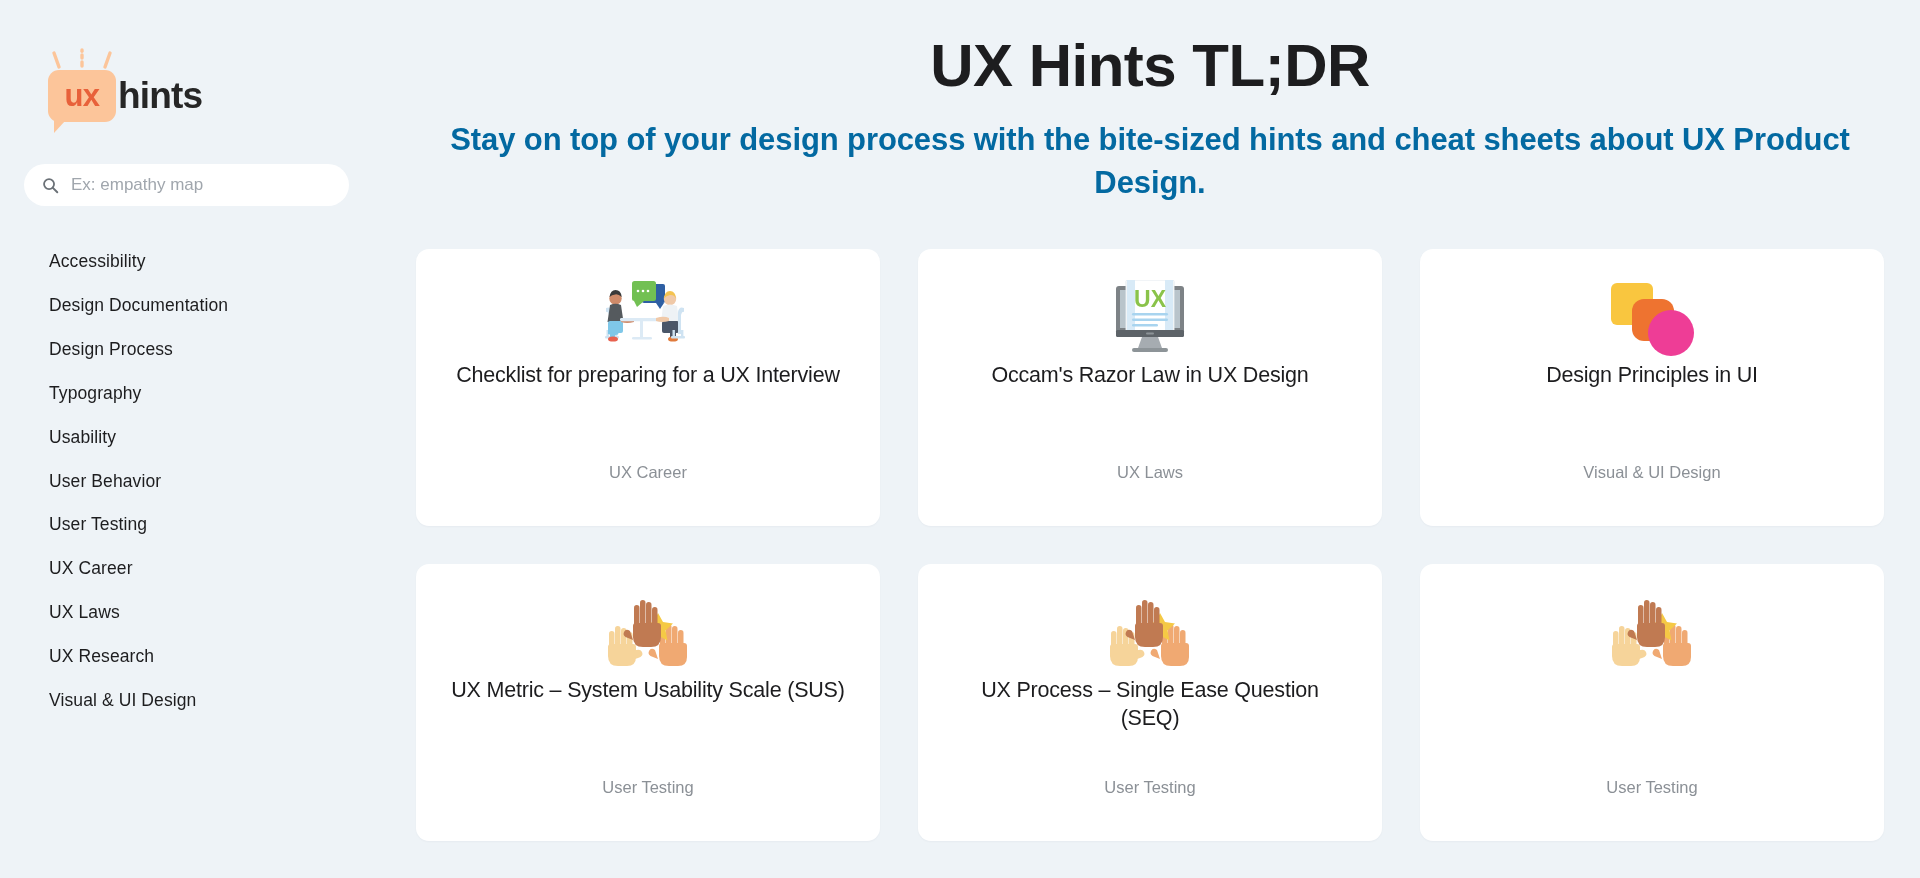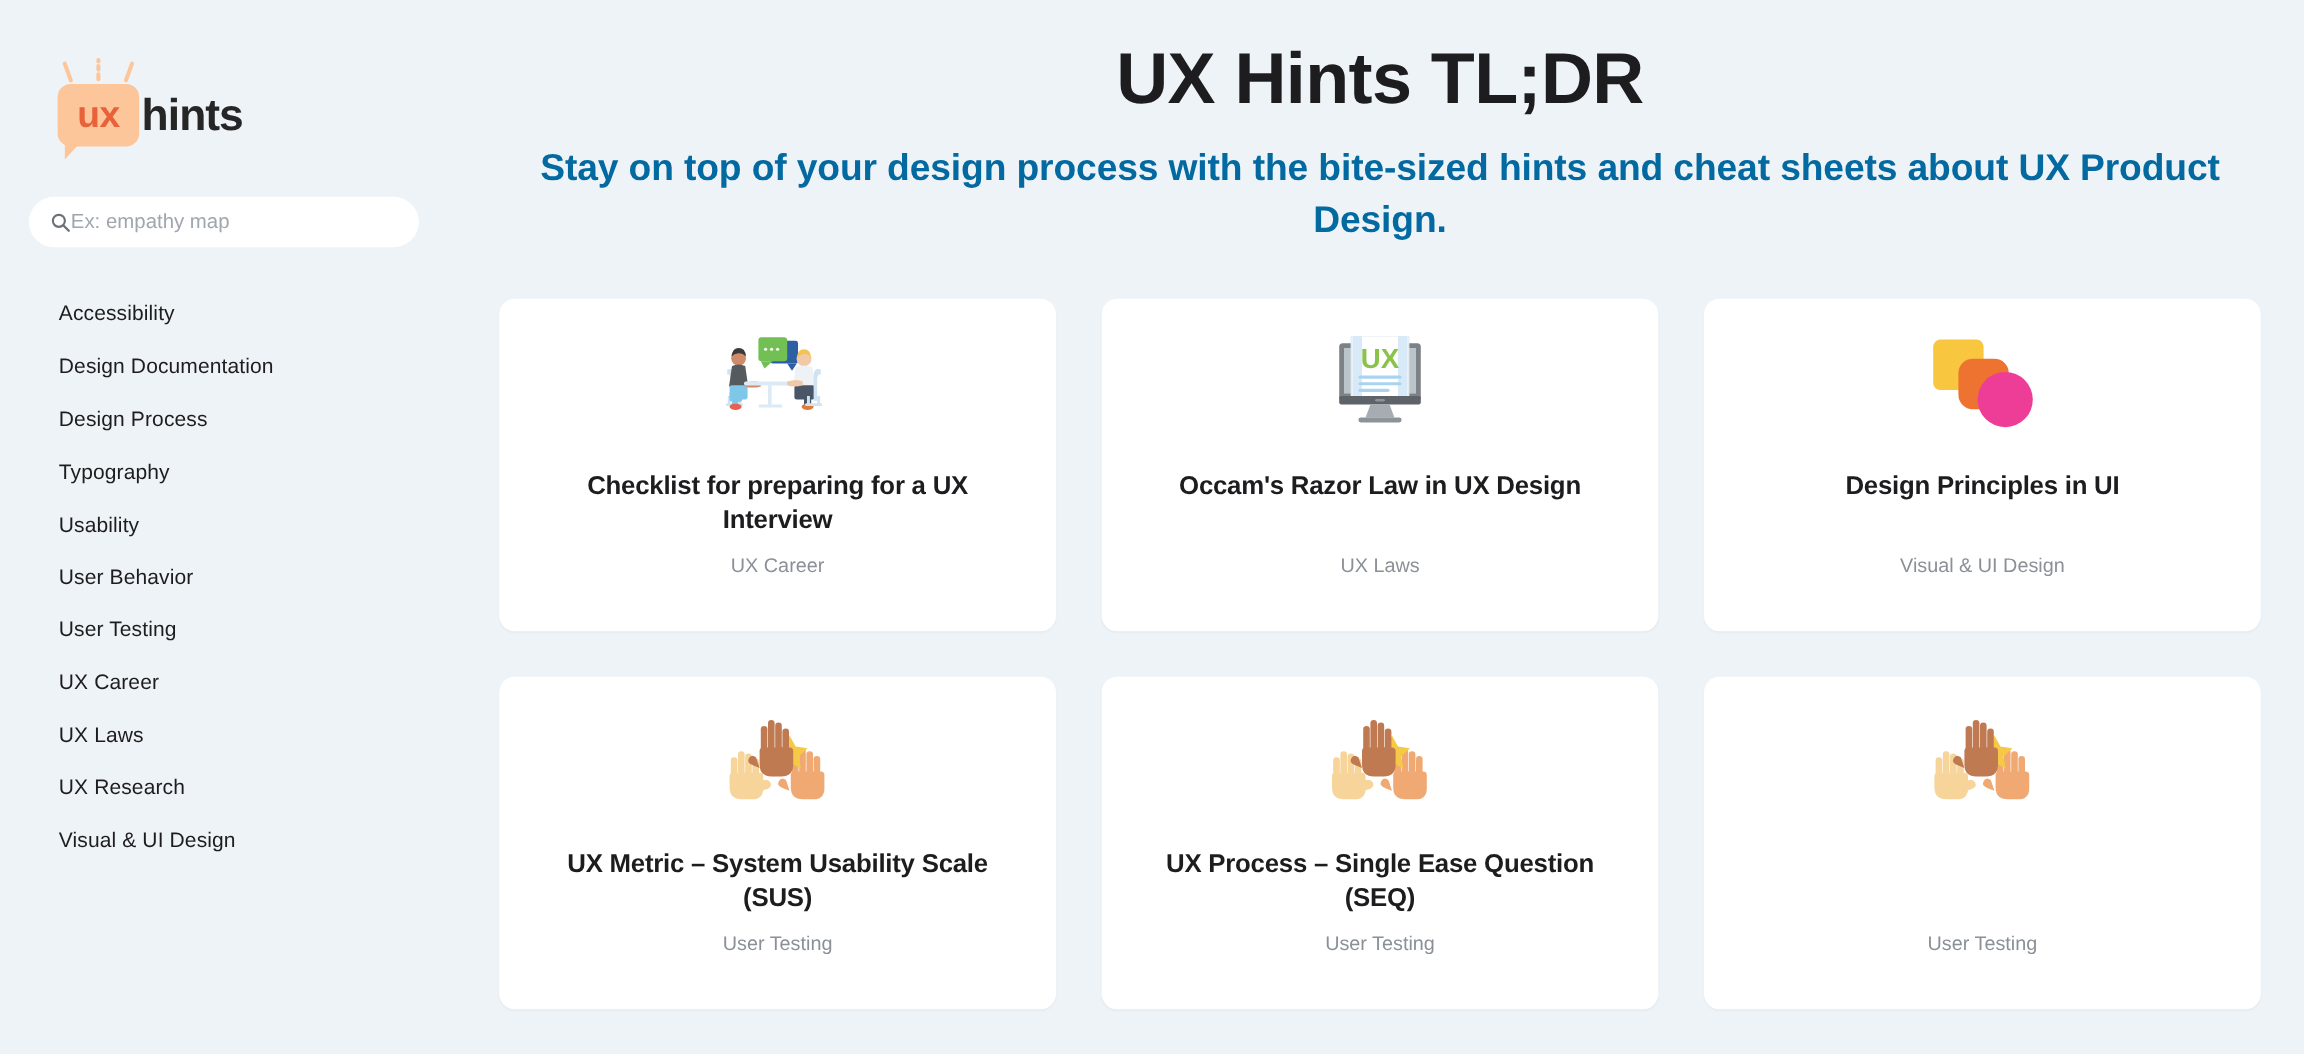--- a/index.html
+++ b/index.html
@@ -99,21 +99,21 @@
   
   .search-box {
     margin: 38px 0 0 24px;
     width: 325px;
     height: 42px;
     background: #ffffff;
     border-radius: 21px;
     display: flex;
     align-items: center;
     padding: 0 18px;
-    gap: 0;
+    gap: 12px;
   }
 
   .search-icon { flex: 0 0 auto; display: block; }
 
   .search-input {
     border: none;
     outline: none;
     background: transparent;
     font-family: "Liberation Sans", sans-serif;
     font-size: 17px;
@@ -183,23 +183,22 @@
   }
 
   .card-illustration {
     height: 82px;
     display: flex;
     align-items: center;
     justify-content: center;
   }
 
   .card-title {
-    margin-top: 30px;
     font-size: 21.5px;
-    font-weight: 700;
+    font-weight: 400;
     color: #1d1d1f;
     text-align: center;
     line-height: 1.33;
     letter-spacing: -0.2px;
     max-width: 400px;
   }
 
   .card-category {
     margin-top: auto;
     margin-bottom: 44px;

